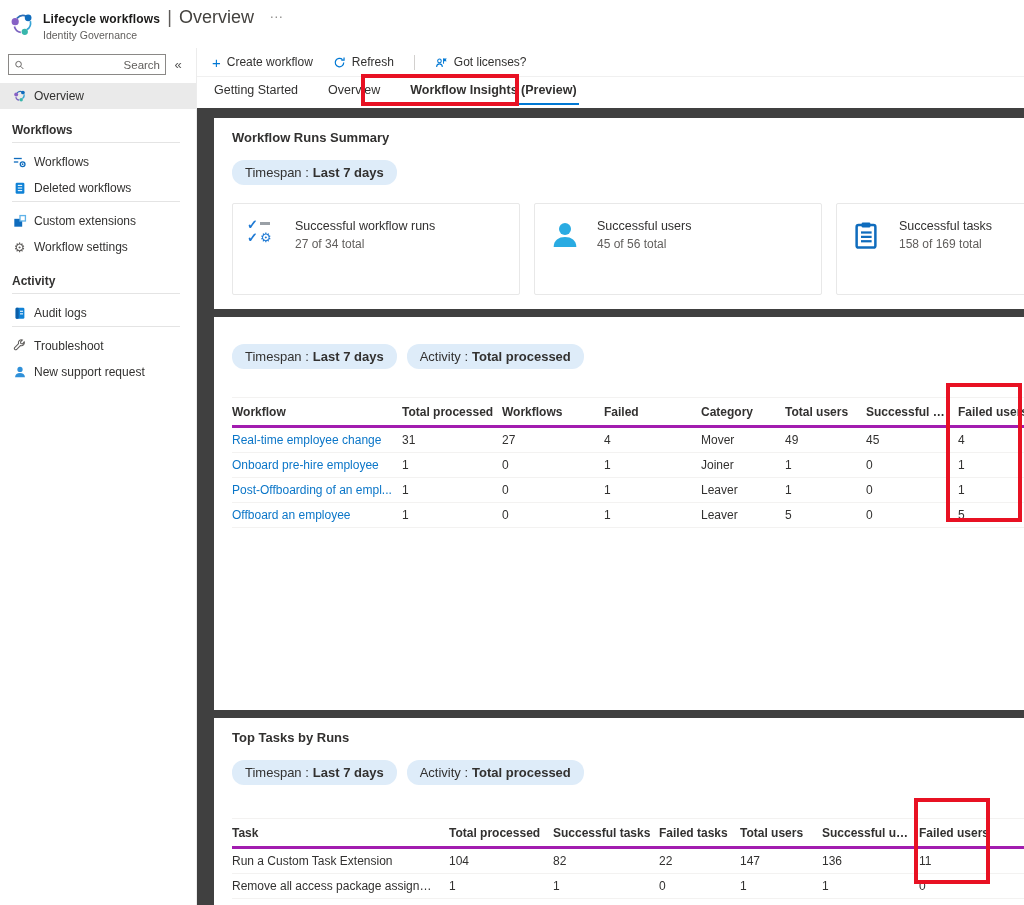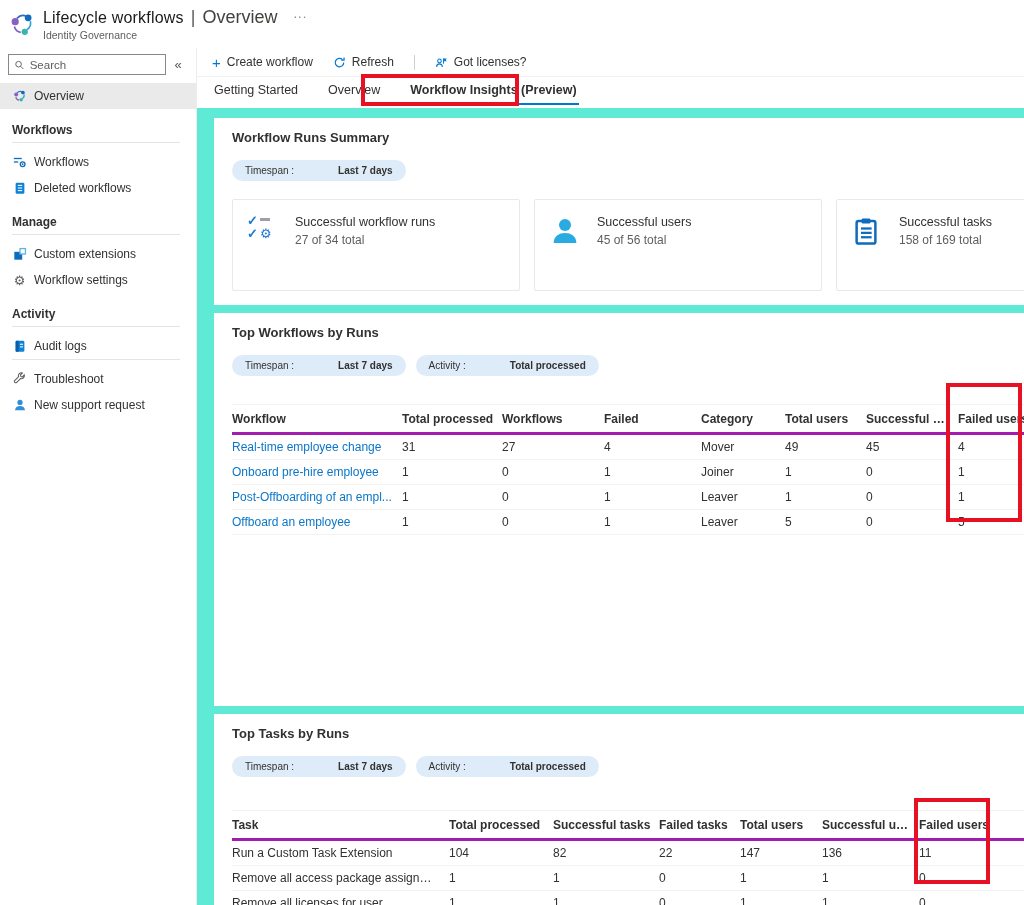--- a/index.html
+++ b/index.html
@@ -5,36 +5,36 @@
   * { margin:0; padding:0; box-sizing:border-box; }
   html,body { width:1024px; height:905px; overflow:hidden; background:#fff;
     font-family:"Liberation Sans", sans-serif; color:#323130; }
   body { position:relative; }
 
   
   .app-header { height:48px; display:flex; align-items:center; padding-left:9px; background:#fff; }
   .logo { width:27px; height:27px; flex:0 0 auto; }
   .title-block { margin-left:7px; display:flex; flex-direction:column; }
   .title-line { display:flex; align-items:baseline; }
-  .title-main { font-size:16px; font-weight:normal; color:#1b1a19; letter-spacing:.2px; }
+  .title-main { font-size:12px; font-weight:bold; color:#1b1a19; letter-spacing:.2px; }
   .title-sep { font-size:18px; color:#5d5a58; margin:0 7px; font-weight:400; }
   .title-page { font-size:18px; color:#44423f; font-weight:400; }
   .title-sub { font-size:10.5px; color:#605e5c; margin-top:1px; }
   .more-btn { margin-left:16px; color:#8a8886; font-size:13px; letter-spacing:1px; cursor:pointer; align-self:flex-start; margin-top:6px; }
 
   
   .main-row { display:flex; height:857px; }
   .sidebar { width:197px; flex:0 0 aupx; flex-shrink:0; border-right:1px solid #ececec; background:#fff; }
   .main { flex:1; display:flex; flex-direction:column; min-width:0; }
 
   
   .search-row { display:flex; align-items:center; padding:6px 6px 8px 8px; }
   .search-box { flex:1; display:flex; align-items:center; border:1px solid #8a8886; height:21px; padding:0 5px; background:#fff; }
   .search-box svg { width:12px; height:12px; margin-right:5px; }
-  .search-input { border:none; outline:none; width:100%; font-size:11.5px; font-family:inherit; color:#323130; }
+  .search-input { border:none; outline:none; width:100%; font-size:11.5px; font-family:inherit; color:#323130;text-align:right; }
   .search-input::placeholder { color:#605e5c; }
   .collapse-btn { width:24px; text-align:center; color:#555; font-size:13px; cursor:pointer; }
 
   .nav-item { display:flex; align-items:center; height:26px; padding-left:12px; font-size:12px; color:#323130; cursor:pointer; }
   .nav-item.selected { background:#eaeaea; }
   .nav-item .ic { width:15px; height:15px; margin-right:7px; display:flex; align-items:center; justify-content:center; flex:0 0 auto; }
   .nav-item .ic svg { width:14px; height:14px; }
   .gear-glyph { color:#605e5c; font-size:13px; line-height:1; }
 
   .side-section-title { font-size:12px; font-weight:bold; color:#323130; padding:14px 0 5px 12px; }
@@ -46,25 +46,25 @@
   .tb-btn .plus { color:#0078d4; font-size:15px; font-weight:400; margin-right:6px; }
   .tb-btn svg { width:13px; height:13px; margin-right:6px; }
   .tb-divider { width:1px; height:15px; background:#d2d0ce; margin-right:20px; }
 
   
   .tabs { height:31px; display:flex; align-items:flex-start; padding:6px 0 0 15px; }
   .tab { font-size:12.5px; color:#323130; margin-right:26px; padding:0 2px 6px 2px; cursor:pointer; }
   .tab.active { font-weight:bold; border-bottom:2.5px solid #0078d4; }
 
   
-  .content { flex:1; background:#5eead4; padding:10px 0 0 17px; overflow:hidden; }
+  .content { flex:1; background:#404040; padding:10px 0 0 17px; overflow:hidden; }
   .section { background:#fff; padding:12px 0 14px 18px; margin-bottom:8px; }
   .section-heading { font-size:13px; font-weight:bold; color:#323130; }
   .pill-row { display:flex; margin-top:15px; }
-  .pill { background:#deecf9; border-radius:12px; padding:5px 13px; font-size:10px; color:#323130; margin-right:10px; display:flex; cursor:pointer;gap:40px; }
+  .pill { background:#deecf9; border-radius:12px; padding:5px 13px; font-size:13px; color:#323130; margin-right:10px; display:flex; cursor:pointer; }
   .pill .pl { margin-right:4px; }
   .pill .pv { font-weight:bold; }
 
   
   .cards-row { display:flex; gap:14px; margin-top:18px; }
   .sum-card { width:288px; flex:0 0 auto; border:1px solid #e8e8e8; border-radius:2px; background:#fff; height:92px; padding:15px 14px; display:flex; }
   .sum-card .card-ic { width:36px; height:34px; margin-right:12px; flex:0 0 auto; }
   .card-title { font-size:12.5px; font-weight:normal; color:#323130; }
   .card-value { font-size:12px; color:#605e5c; margin-top:4px; }
   .wfruns-ic { display:grid; grid-template-columns:13px 13px; grid-template-rows:13px 13px; width:28px; }
@@ -159,21 +159,20 @@
         <svg viewBox="0 0 16 16">
           <rect x="3" y="2" width="10" height="12.5" rx="1.5" fill="#1082d6"></rect>
           <line x1="5.5" y1="5" x2="10.5" y2="5" stroke="#fff" stroke-width="1.2"></line>
           <line x1="5.5" y1="8" x2="10.5" y2="8" stroke="#fff" stroke-width="1.2"></line>
           <line x1="5.5" y1="11" x2="10.5" y2="11" stroke="#fff" stroke-width="1.2"></line>
         </svg>
       </span>
       <span>Deleted workflows</span>
     </div>
 
-    <div class="side-section-title">Manage</div>
     <div class="side-divider"></div>
     <div class="nav-item">
       <span class="ic">
         <svg viewBox="0 0 16 16">
           <rect x="1.5" y="5.5" width="9" height="9" fill="#0f6cbd"></rect>
           <rect x="8" y="1.8" width="6.2" height="6.2" fill="#fff" stroke="#5fb2e8" stroke-width="1.5"></rect>
         </svg>
       </span>
       <span>Custom extensions</span>
     </div>
@@ -298,21 +297,20 @@
             </span>
             <span>
               <div class="card-title">Successful tasks</div>
               <div class="card-value">158 of 169 total</div>
             </span>
           </div>
         </div>
       </div>
 
       <div class="section sec-workflows">
-        <div class="section-heading">Top Workflows by Runs</div>
         <div class="pill-row">
           <span class="pill">
             <span class="pl">Timespan :</span>
             <span class="pv">Last 7 days</span>
           </span>
           <span class="pill">
             <span class="pl">Activity :</span>
             <span class="pv">Total processed</span>
           </span>
         </div>

